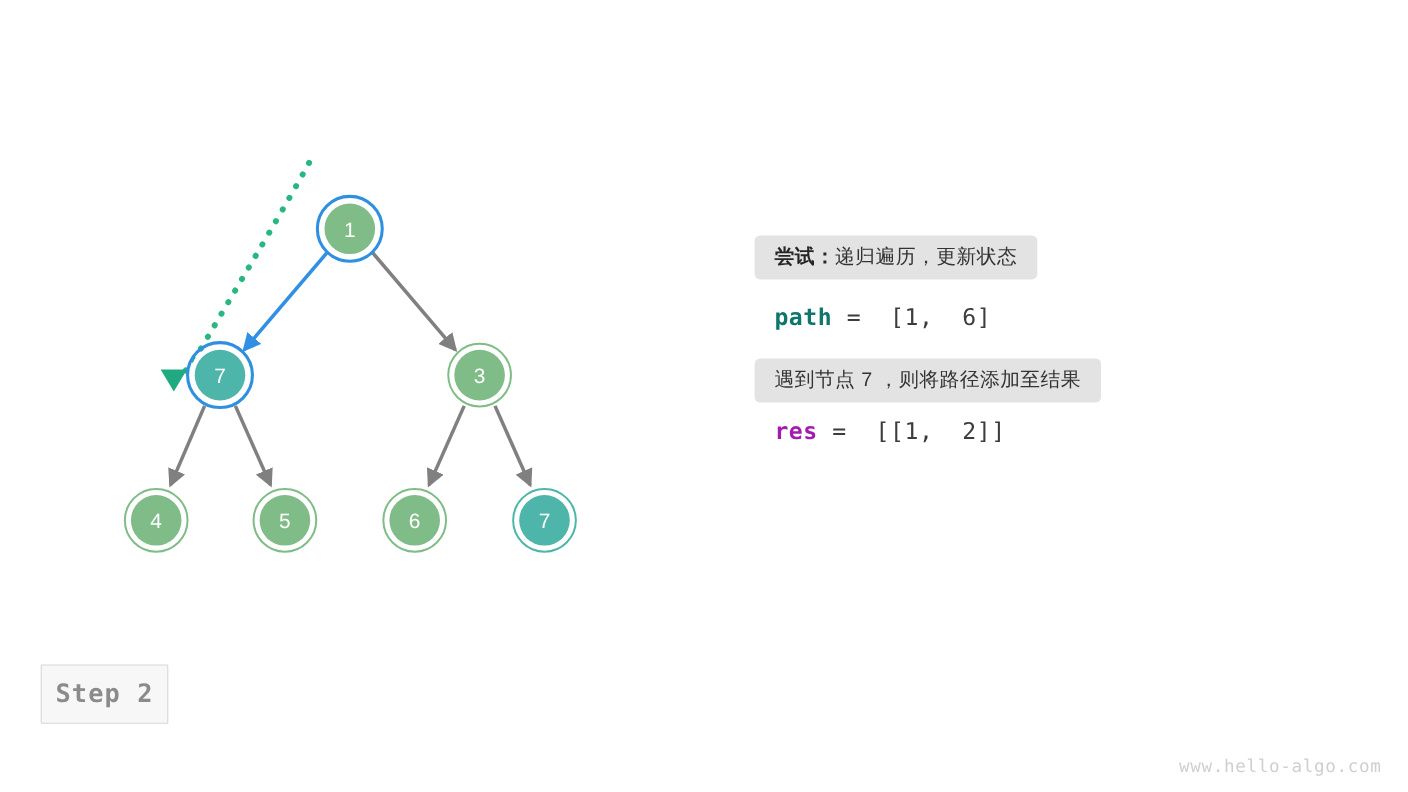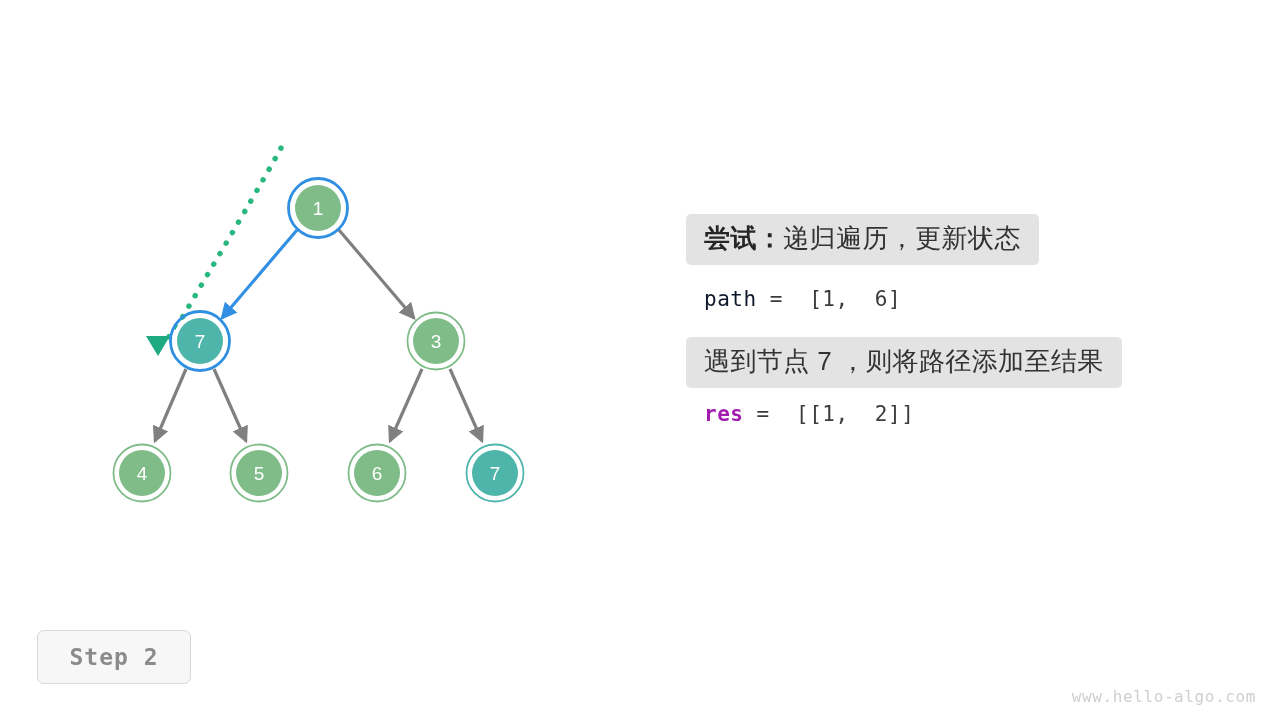--- a/index.html
+++ b/index.html
@@ -39,58 +39,58 @@
     padding: 7px 18px 9px 18px;
     white-space: nowrap;
   }
   .plain-row {
     display: block;
     padding: 7px 18px 9px 18px;
     white-space: nowrap;
   }
   .cn-text {
     font-family: "Liberation Sans", "DejaVu Sans", sans-serif;
-    font-size: 26px;
+    font-size: 18px;
     color: #333333;
     letter-spacing: .4px;
   }
   .cn-text b {
     font-weight: bold;
     color: #262626;
   }
   .code-row {
     display: block;
     padding: 6px 18px 8px 18px;
     white-space: pre;
     font-family: "DejaVu Sans Mono", "Liberation Mono", monospace;
     font-size: 21px;
     color: #3c3c3c;
     letter-spacing: .5px;
   }
   .code-row .var-path {
-    color: #0f172a;
-    font-weight: normal;
+    color: #0f766e;
+    font-weight: bold;
   }
   .code-row .var-res {
     color: #a21caf;
     font-weight: bold;
   }
   .gap-s { height: 8px; }
   .gap-m { height: 18px; }
 
   
   #step-badge {
     position: absolute;
     left: 37px;
-    top: 630px;
-    width: 154px;
+    top: 604px;
+    width: 116px;
     height: 54px;
     box-sizing: border-box;
     border: 1px solid #d8d8d8;
-    border-radius: 7px;
+    border-radius: 1px;
     background: #f7f7f7;
     display: flex;
     align-items: center;
     justify-content: center;
   }
   #step-badge .label {
     font-family: "DejaVu Sans Mono", "Liberation Mono", monospace;
     font-size: 23px;
     font-weight: bold;
     color: #8b8b8b;

